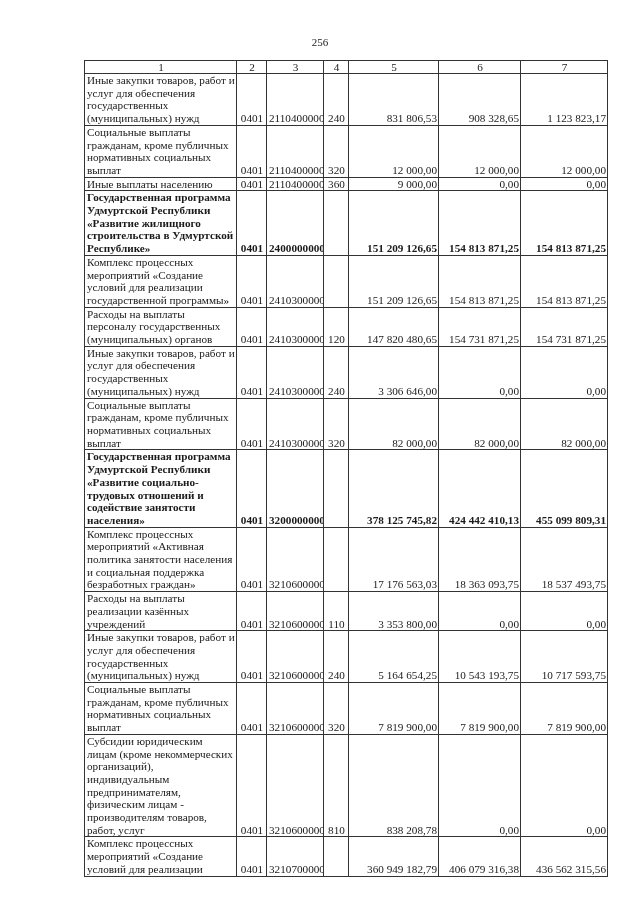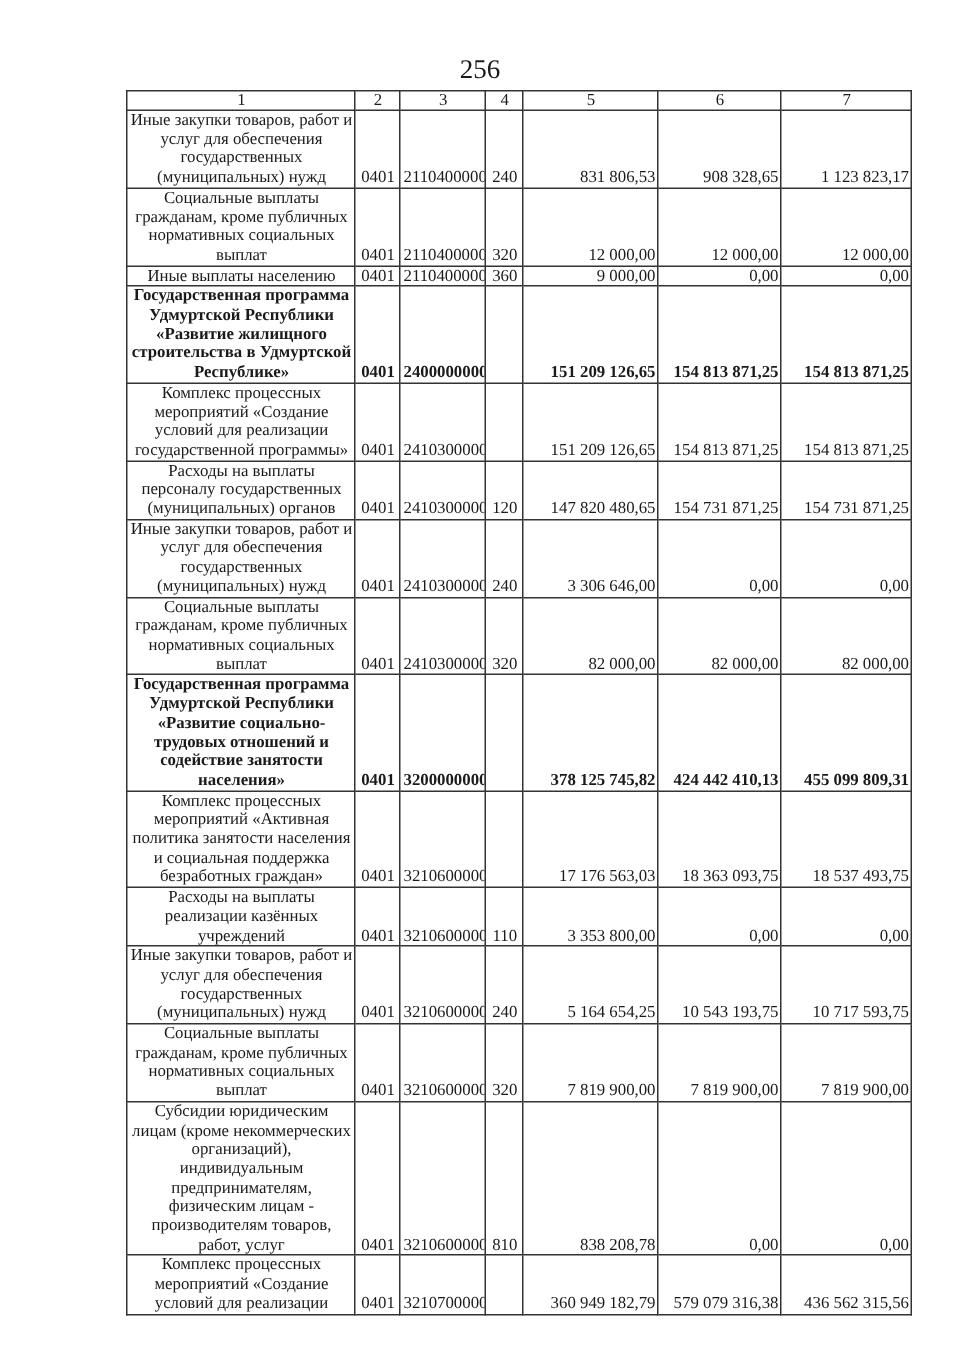--- a/index.html
+++ b/index.html
@@ -1,32 +1,32 @@
 <!DOCTYPE html>
 <html><head>
 <meta charset="utf-8">
 <style>
   html, body { margin: 0; padding: 0; background: #ffffff; }
   body { width: 640px; height: 905px; position: relative; overflow: hidden;
          font-family: "Liberation Serif", "DejaVu Serif", serif; color: #1a1a1a; }
   .page-number { position: absolute; top: 36px; left: 0; width: 640px; text-align: center;
-                 font-size: 18px; }
+                 font-size: 11px; }
   table.budget { position: absolute; top: 60px; left: 84px; border-collapse: collapse;
                  table-layout: fixed; width: 523px; font-size: 11.2px; line-height: 12.7px; }
   table.budget col.c1 { width: 152px; }
   table.budget col.c2 { width: 30px; }
   table.budget col.c3 { width: 57px; }
   table.budget col.c4 { width: 25px; }
   table.budget col.c5 { width: 90px; }
   table.budget col.c6 { width: 82px; }
   table.budget col.c7 { width: 87px; }
   table.budget th, table.budget td { border: 1px solid #333; padding: 0 1px 0 2px;
                  vertical-align: bottom; white-space: normal; overflow: hidden; }
   table.budget th { font-weight: normal; text-align: center; height: 12px; line-height: 12px; }
-  td.name { text-align: center; }
+  td.name { text-align: left; }
   td.code { text-align: center; white-space: nowrap; }
   td.num { text-align: right; white-space: nowrap; }
   tr.bold td { font-weight: bold; margin-left: 28px; }
 </style>
 </head>
 <body>
 
 <div class="page-number">256</div>
 
 <table class="budget">
@@ -176,17 +176,17 @@
         <td class="num" style="height: 76.2px;">838 208,78</td>
         <td class="num" style="height: 76.2px;">0,00</td>
         <td class="num" style="height: 76.2px;">0,00</td>
       </tr>
       <tr>
         <td class="name" style="height: 38.1px;">Комплекс процессных мероприятий «Создание условий для реализации</td>
         <td class="code" style="height: 38.1px;">0401</td>
         <td class="code" style="height: 38.1px;">3210700000</td>
         <td class="code" style="height: 38.1px;"></td>
         <td class="num" style="height: 38.1px;">360 949 182,79</td>
-        <td class="num" style="height: 38.1px;">579 079 316,38</td>
+        <td class="num" style="height: 38.1px;">406 079 316,38</td>
         <td class="num" style="height: 38.1px;">436 562 315,56</td>
       </tr>
     </tbody>
 </table>
 
 </body></html>

